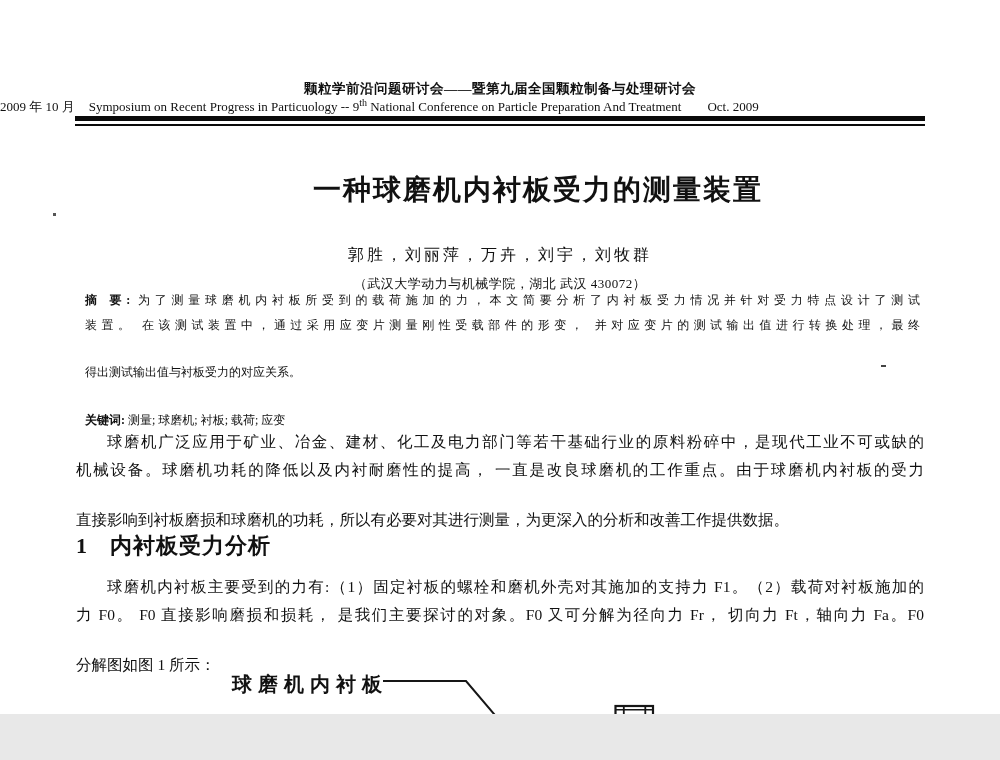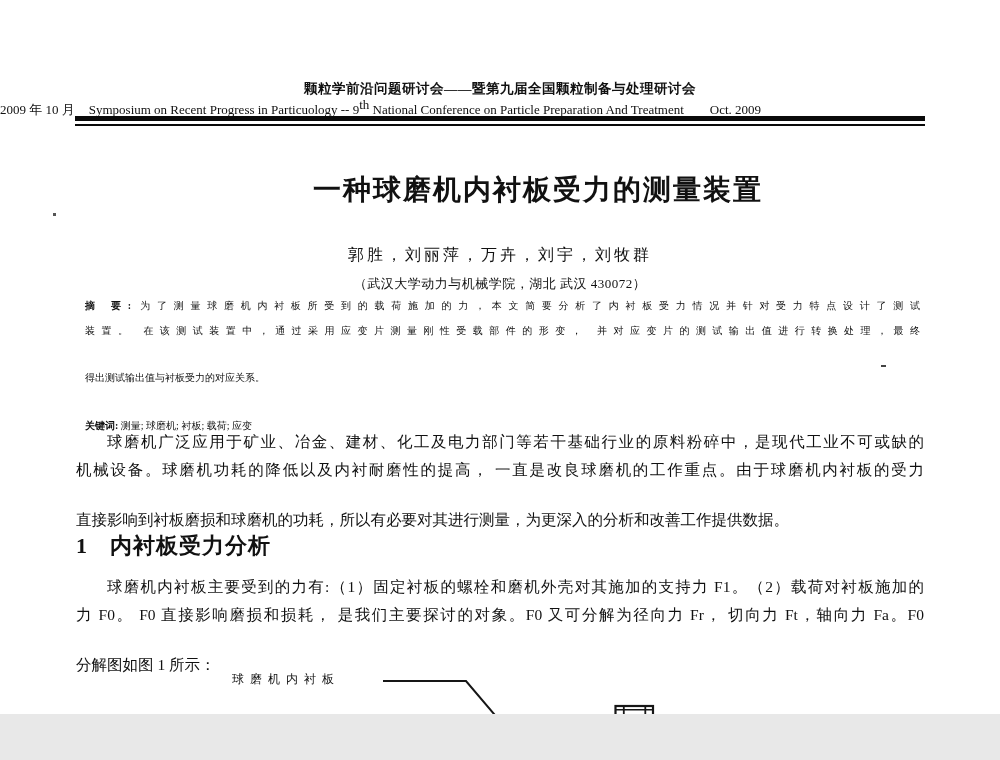--- a/index.html
+++ b/index.html
@@ -17,59 +17,59 @@
     position:absolute;top:80px;left:0;width:1000px;
     text-align:center;font-size:13.5px;font-weight:700;letter-spacing:.5px;
   }
   .hdr-line2{
     position:absolute;top:97px;left:0;width:1000px;
     display:flex;align-items:baseline;
     font-size:13px;white-space:nowrap;
   }
   .hdr-line2 .g14{margin-right:14px;}
   .hdr-line2 .g24{margin-left:26px;}
-  .hdr-line2 sup{font-size:13px;vertical-align:super;}
+  .hdr-line2 sup{font-size:10px;vertical-align:super;}
   .rule-thick{position:absolute;left:75px;right:75px;top:116px;height:4.5px;background:#0a0a0a;}
   .rule-thin{position:absolute;left:75px;right:75px;top:124px;height:2px;background:#0a0a0a;}
   
   .title{
     position:absolute;top:171px;left:0;width:1000px;
     text-align:center;font-size:28px;font-weight:700;letter-spacing:2px;padding-left:38px;
   }
   .authors{
     position:absolute;top:245px;left:0;width:1000px;
     text-align:center;font-size:16px;letter-spacing:3px;
   }
   .affiliation{
     position:absolute;top:275px;left:0;width:1000px;
     text-align:center;font-size:13px;letter-spacing:.5px;
   }
   
   .abstract{
-    position:absolute;left:85px;width:835px;top:294px;
-    font-size:10px;line-height:24.5px;
+    position:absolute;left:85px;width:835px;top:288px;
+    font-size:12px;line-height:24.5px;
   }
   .jline{text-align:justify;text-align-last:justify;}
   .lline{text-align:left;text-align-last:left;margin-top:23px;}
   .blabel{font-weight:700;}
   
   .para{
     position:absolute;left:76px;width:848px;
     font-size:15.5px;line-height:27.5px;
   }
   .indent{text-indent:31px;}
   .sec-heading{
     position:absolute;left:76px;top:531px;
     font-size:22px;font-weight:700;letter-spacing:1px;
   }
   .sec-heading .num{margin-right:22px;}
   
   .fig-label{
     position:absolute;left:232px;top:671px;
-    font-size:12px;font-weight:400;letter-spacing:6px;white-space:nowrap;
+    font-size:20px;font-weight:700;letter-spacing:6px;white-space:nowrap;
   }
   .fig-svg{position:absolute;left:0;top:0;width:1000px;height:760px;pointer-events:none;}
   
   .artifact-dot{position:absolute;left:53px;top:213px;width:2.5px;height:2.5px;background:#555;}
   .artifact-dash{position:absolute;left:881px;top:365px;width:5px;height:2px;background:#444;}
 </style>
 </head>
 <body>
 
 <div class="page">

